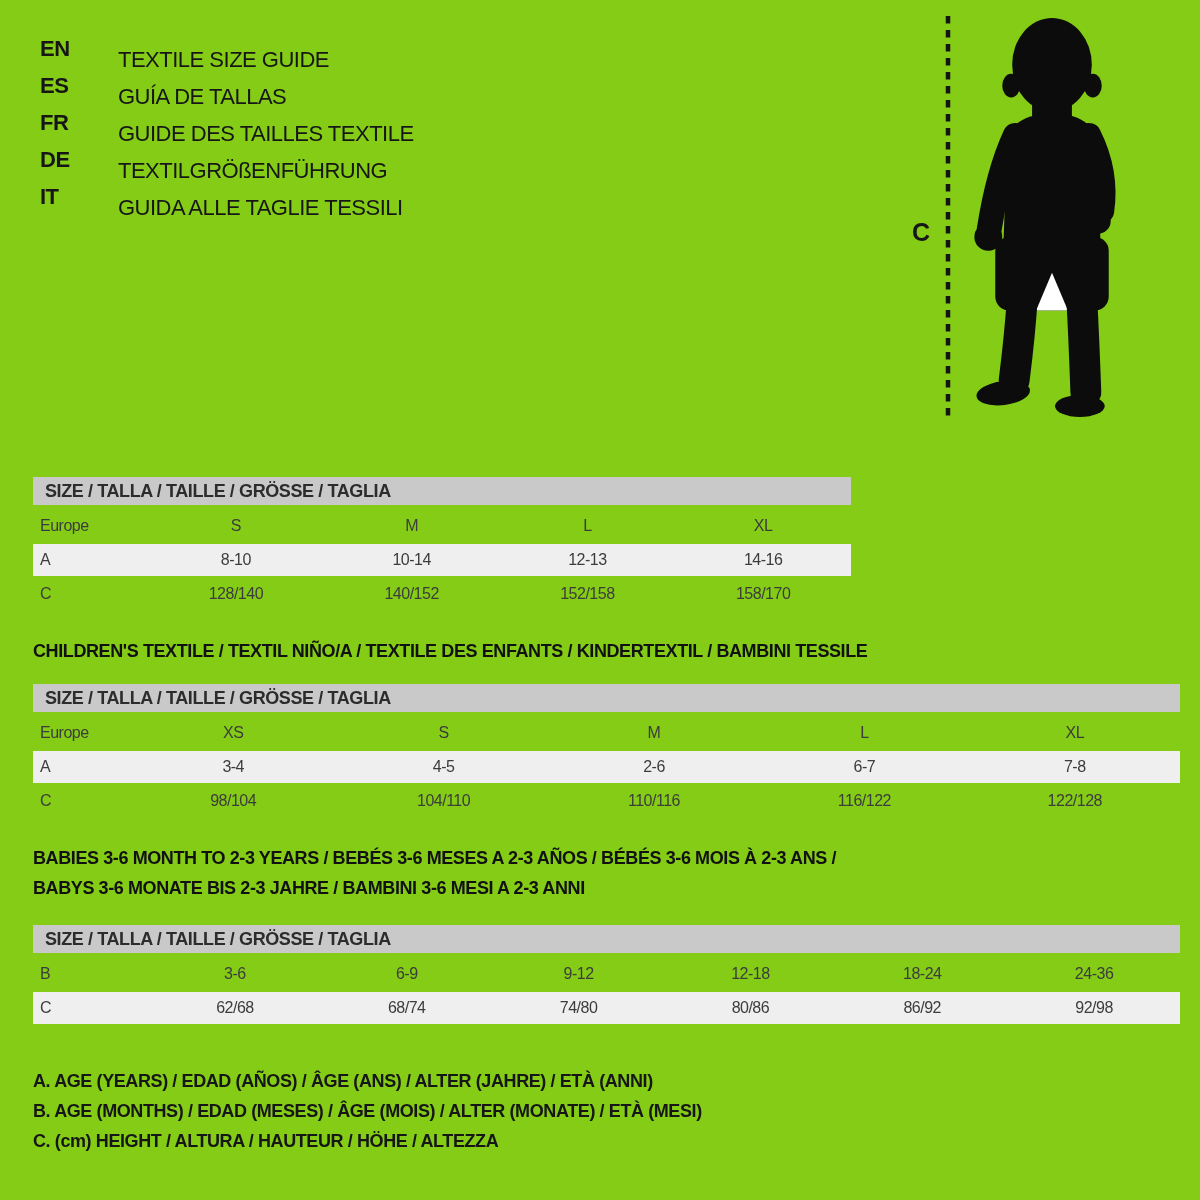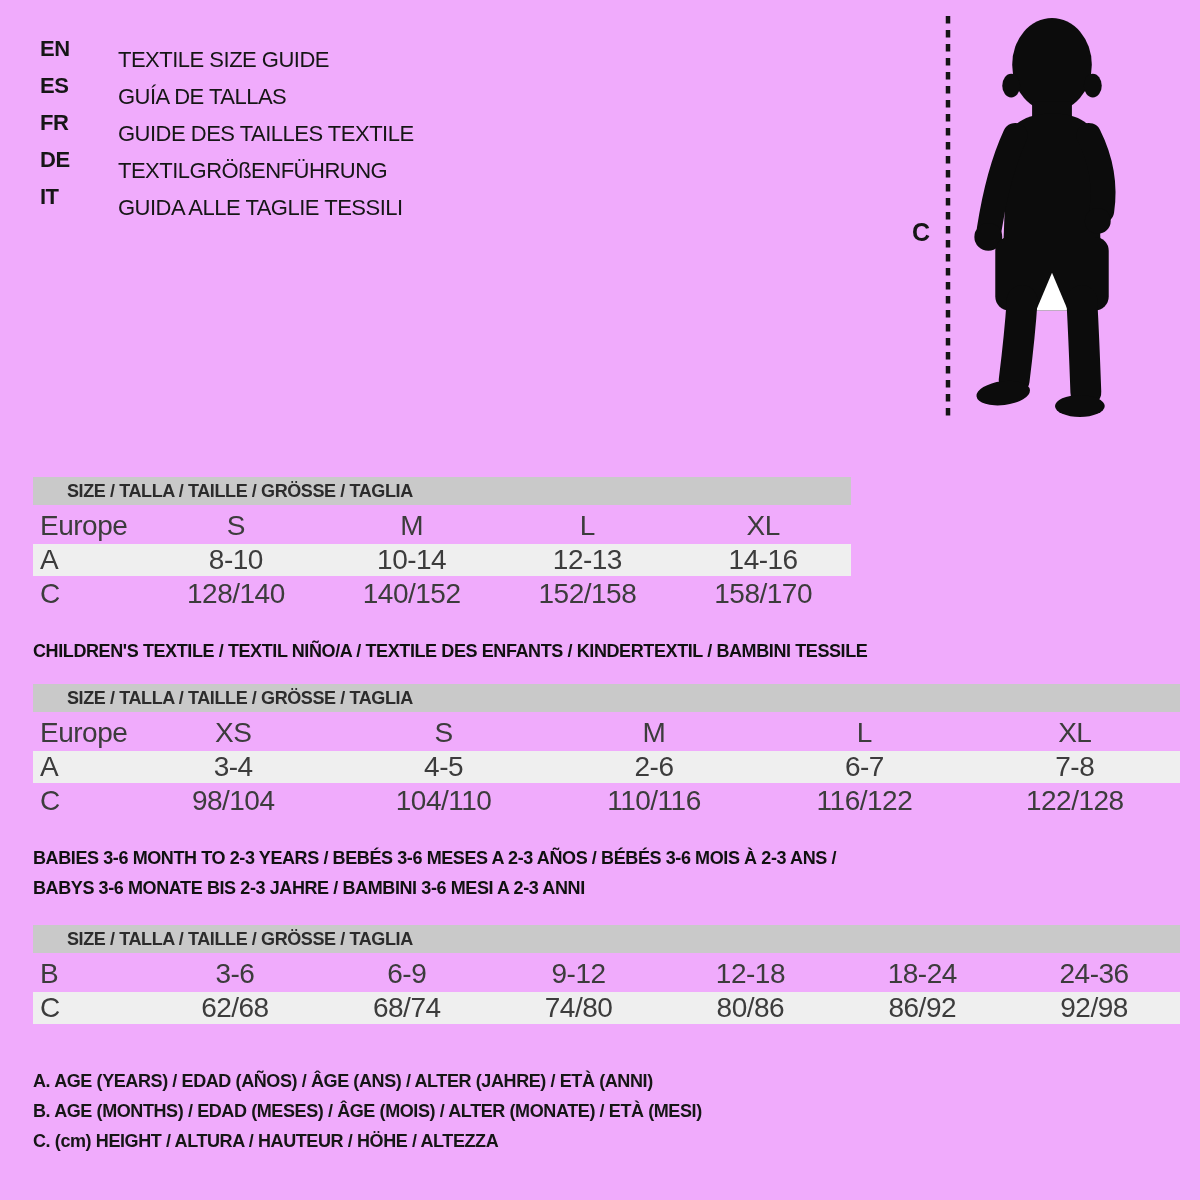--- a/index.html
+++ b/index.html
@@ -1,18 +1,18 @@
 <!DOCTYPE html>
 <html><head>
 <meta charset="utf-8">
 <style>
   * { margin:0; padding:0; box-sizing:border-box; }
   html,body { background:#ffffff; }
   .page {
-    position:relative; width:1200px; height:1200px; background:#f0abfc;
+    position:relative; width:1200px; height:1200px; background:#84cc16;
     font-family:"Liberation Sans","DejaVu Sans",sans-serif; color:#1a1a1a; overflow:hidden;
   }
 
   
   .lang-list { position:absolute; left:40px; top:30px; }
   .lang-row { display:flex; height:37px; align-items:center; }
   .lang-code { width:78px; font-size:22px; font-weight:700; letter-spacing:-0.5px; color:#161616; }
   .lang-label { font-size:22px; font-weight:400; letter-spacing:-0.5px; color:#161616;margin-top:22px; }
 
   
@@ -21,23 +21,23 @@
   .dash-line { position:absolute; left:44px; top:6px; }
   .baby { position:absolute; left:62px; top:2px; }
 
   
   .sec-title { position:absolute; font-size:18px; font-weight:700; letter-spacing:-0.4px; color:#111; white-space:nowrap; }
   .sec-title.two-line { line-height:30px; }
 
   
   .stable { position:absolute; }
   .t-header { height:28px; background:#c9c9c9; display:flex; align-items:center; margin-bottom:5px; }
-  .t-header span { font-size:18px; font-weight:700; letter-spacing:-0.4px; color:#2c2c2c; padding-left:24px; white-space:nowrap;margin-left:10px; }
+  .t-header span { font-size:18px; font-weight:700; letter-spacing:-0.4px; color:#2c2c2c; padding-left:12px; white-space:nowrap; }
   .t-row { height:32px; display:grid; align-items:center; margin-bottom:2px;
-           font-size:28px; font-weight:400; color:#3c3c3c; letter-spacing:-0.5px; }
+           font-size:16px; font-weight:400; color:#3c3c3c; letter-spacing:-0.5px; }
   .t-row.alt { background:#efefef; }
   .t-row span { text-align:center; }
   .t-row .lbl { text-align:left; padding-left:7px; }
   .cols4 { grid-template-columns:115px repeat(4,1fr); }
   .cols5 { grid-template-columns:95px  repeat(5,1fr); }
   .cols6 { grid-template-columns:116px repeat(6,1fr); }
 
   
   .legend { position:absolute; left:33px; top:1066px; }
   .legend-line { font-size:18px; font-weight:700; letter-spacing:-0.4px; color:#161616; line-height:30px; white-space:nowrap; }

